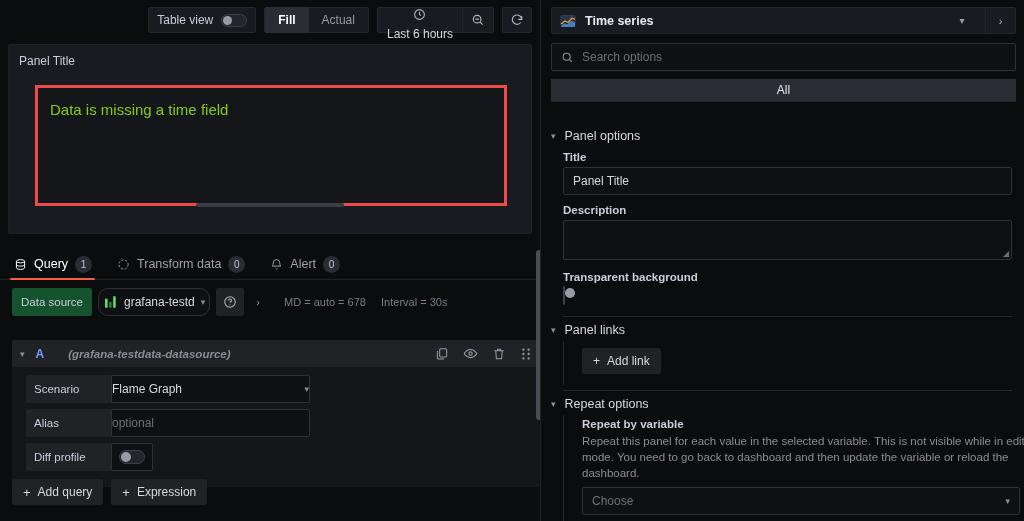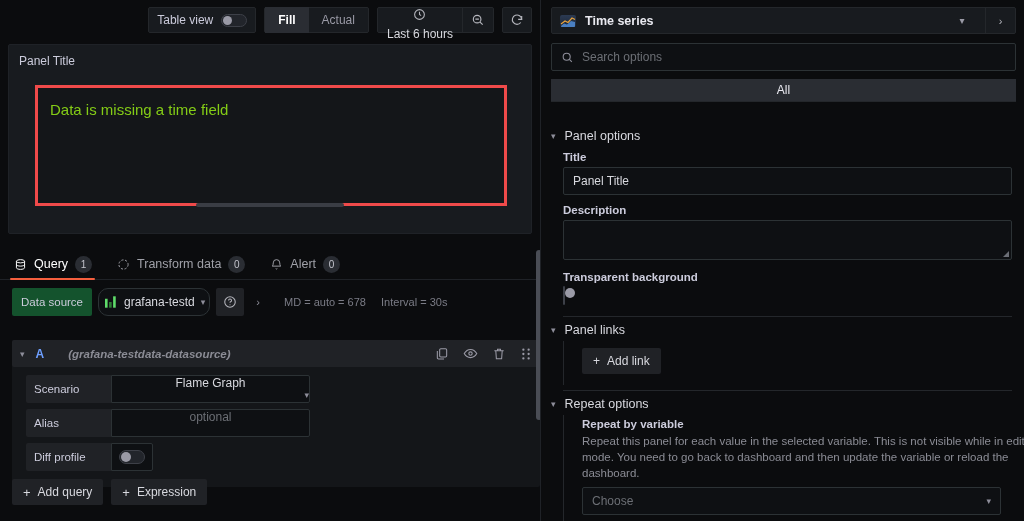--- a/index.html
+++ b/index.html
@@ -165,21 +165,21 @@
   .q-body { padding: 8px 0 10px 14px; }
   .field-row { display: flex; align-items: center; margin-bottom: 6px; }
   .field-label {
     width: 85px; height: 28px; background: #202226; display: flex;
     align-items: center; padding: 0 8px; font-size: 11.5px; color: #ccccdc;
     font-weight: 500; border-radius: 2px 0 0 2px;
   }
   .field-select, .field-input {
     width: 199px; height: 28px; background: #0e1013; border: 1px solid #2c3235;
     border-radius: 0 2px 2px 0; display: flex; align-items: center;
-    padding: 0 0; font-size: 12px; color: #d8d9df; flex-direction: column;
+    padding: 0 0; font-size: 12px; color: #d8d9df;
   }
   .field-select .chev { margin-left: auto; color: #8e8e9a; font-size: 9px; }
   .field-input.placeholder { color: #6c6f75; }
   .toggle-wrap {
     width: 42px; height: 28px; background: #0e1013; border: 1px solid #2c3235;
     border-radius: 0 2px 2px 0; display: flex; align-items: center;
     justify-content: center;
   }
   .toggle-lg {
     width: 26px; height: 14px; border-radius: 8px; background: #22252b;
@@ -276,21 +276,21 @@
   .nested { margin-left: 22px; border-left: 1px solid #24272b; padding-left: 18px; }
   .addlink-btn {
     height: 26px; background: #202226; border-radius: 2px;
     display: inline-flex; align-items: center; gap: 7px; padding: 0 11px;
     font-size: 12px; color: #d8d9df; font-weight: 500; margin-top: 7px;
   }
   .help-text { font-size: 11.5px; color: #8b8c95; line-height: 1.38; margin: 2px 0 5px 0; }
   .choose-sel {
     height: 28px; background: #0e1013; border: 1px solid #2c3235;
     border-radius: 2px; display: flex; align-items: center; padding: 0 9px;
-    font-size: 12px; color: #6c6f75; margin-right: 24px;
+    font-size: 12px; color: #6c6f75; margin-right: 5px;
   }
   .choose-sel .chev { margin-left: auto; color: #8e8e9a; font-size: 9px; }
   svg { display: block; }
 </style>
 </head>
 <body>
 
 <div class="app">
 
   <div class="left">

